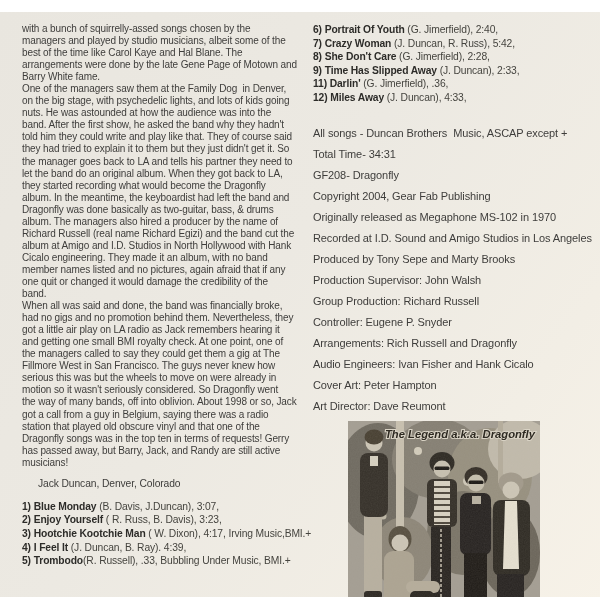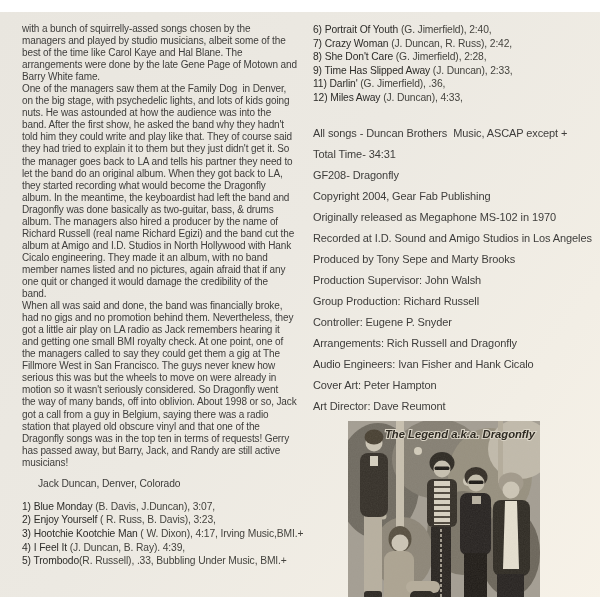--- a/index.html
+++ b/index.html
@@ -4,21 +4,21 @@
 <style>
   html,body{margin:0;padding:0;}
   body{width:600px;height:597px;font-family:"Liberation Sans",sans-serif;overflow:hidden;}
   .page{position:absolute;left:0;top:12px;width:600px;height:597px;
         background:linear-gradient(125deg,#e9e6df 0%,#ece9e2 45%,#f2eee5 78%,#f7f2e8 100%);}
   .left-col{position:absolute;left:22px;top:11px;width:292px;}
   .body-text{font-size:10px;line-height:12.05px;letter-spacing:-0.12px;color:#3e3d3b;white-space:pre;}
   .byline{margin-top:9px;font-size:10.3px;letter-spacing:-0.1px;color:#3e3d3b;margin-left:16px;}
   .tracklist{margin-top:11px;}
   .track{font-size:10.3px;line-height:13.6px;letter-spacing:-0.12px;color:#45443f;white-space:pre;}
-  .track b{font-weight:normal;color:#2d2c29;}
+  .track b{font-weight:bold;color:#2d2c29;}
   .right-col{position:absolute;left:313px;top:11px;width:287px;}
   .credits{margin-top:18px;font-size:11px;line-height:21px;letter-spacing:-0.1px;color:#3e3d3b;white-space:pre;}
   .photo{margin-left:16px;margin-top:4px;width:192px;height:248px;position:relative;padding-left:19px;}
   .photo svg{display:block;}
   .caption{margin-top:4px;position:relative;padding-left:55px;font-style:italic;
            font-size:10.3px;line-height:11.7px;letter-spacing:-0.1px;color:#3c3b38;white-space:pre;}
   .caption-label{position:absolute;left:-9px;top:23.4px;font-style:italic;color:#3c3b38;}
   .ovl-title{font-family:"Liberation Sans",sans-serif;font-weight:bold;font-style:italic;
              paint-order:stroke;stroke:#d9d3c5;stroke-width:2px;fill:#2e2a22;}
 </style>
@@ -71,21 +71,21 @@
       <div class="track"><b>2) Enjoy Yourself</b><span> ( R. Russ, B. Davis), 3:23,</span></div>
       <div class="track"><b>3) Hootchie Kootchie Man</b><span> ( W. Dixon), 4:17, Irving Music,BMI.+</span></div>
       <div class="track"><b>4) I Feel It</b><span> (J. Duncan, B. Ray). 4:39,</span></div>
       <div class="track"><b>5) Trombodo</b><span>(R. Russell), .33, Bubbling Under Music, BMI.+</span></div>
     </div>
   </div>
 
   <div class="right-col">
     <div class="tracklist" style="margin-top:0">
       <div class="track"><b>6) Portrait Of Youth</b><span> (G. Jimerfield), 2:40,</span></div>
-      <div class="track"><b>7) Crazy Woman</b><span> (J. Duncan, R. Russ), 2:42,</span></div>
+      <div class="track"><b>7) Crazy Woman</b><span> (J. Duncan, R. Russ), 5:42,</span></div>
       <div class="track"><b>8) She Don't Care</b><span> (G. Jimerfield), 2:28,</span></div>
       <div class="track"><b>9) Time Has Slipped Away</b><span> (J. Duncan), 2:33,</span></div>
       <div class="track"><b>11) Darlin'</b><span> (G. Jimerfield), .36,</span></div>
       <div class="track"><b>12) Miles Away</b><span> (J. Duncan), 4:33,</span></div>
     </div>
 
     <div class="credits">All songs - Duncan Brothers  Music, ASCAP except +
 Total Time- 34:31
 GF208- Dragonfly
 Copyright 2004, Gear Fab Publishing

